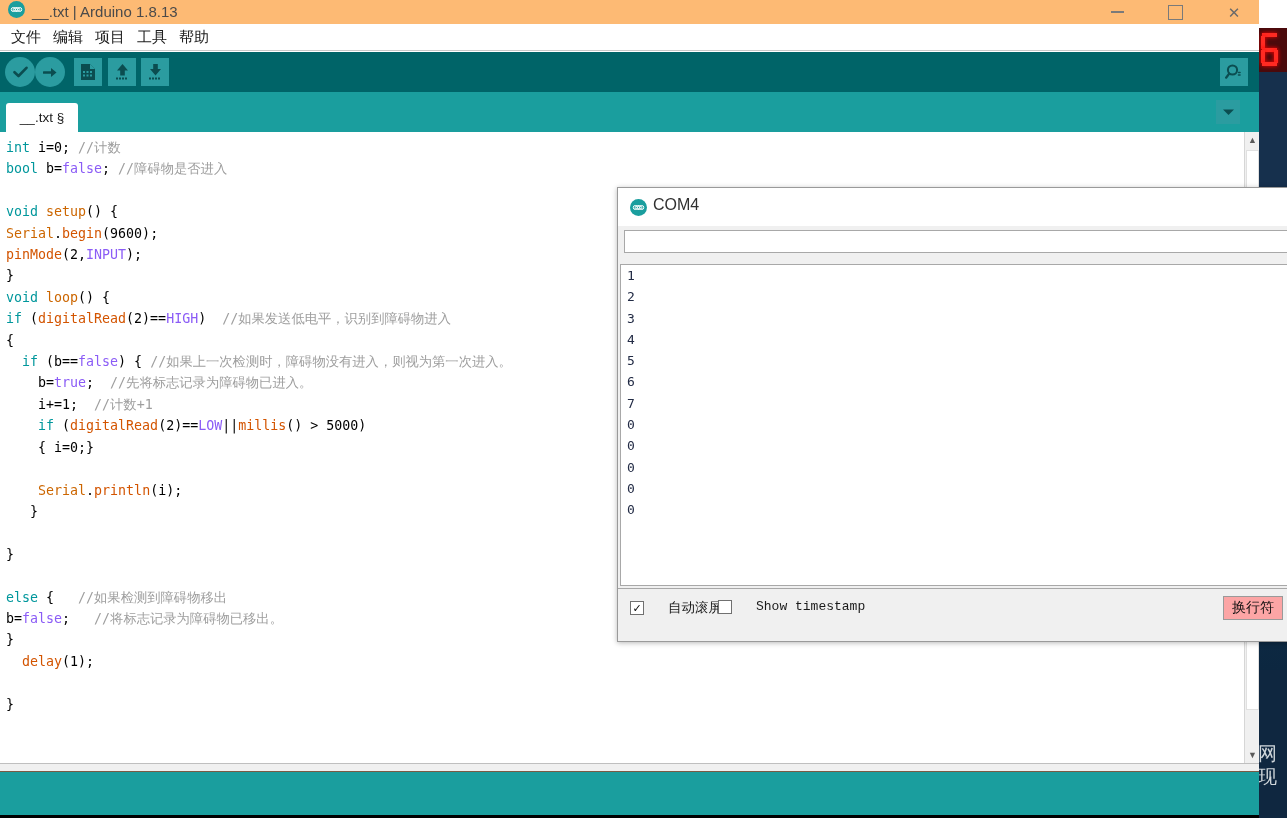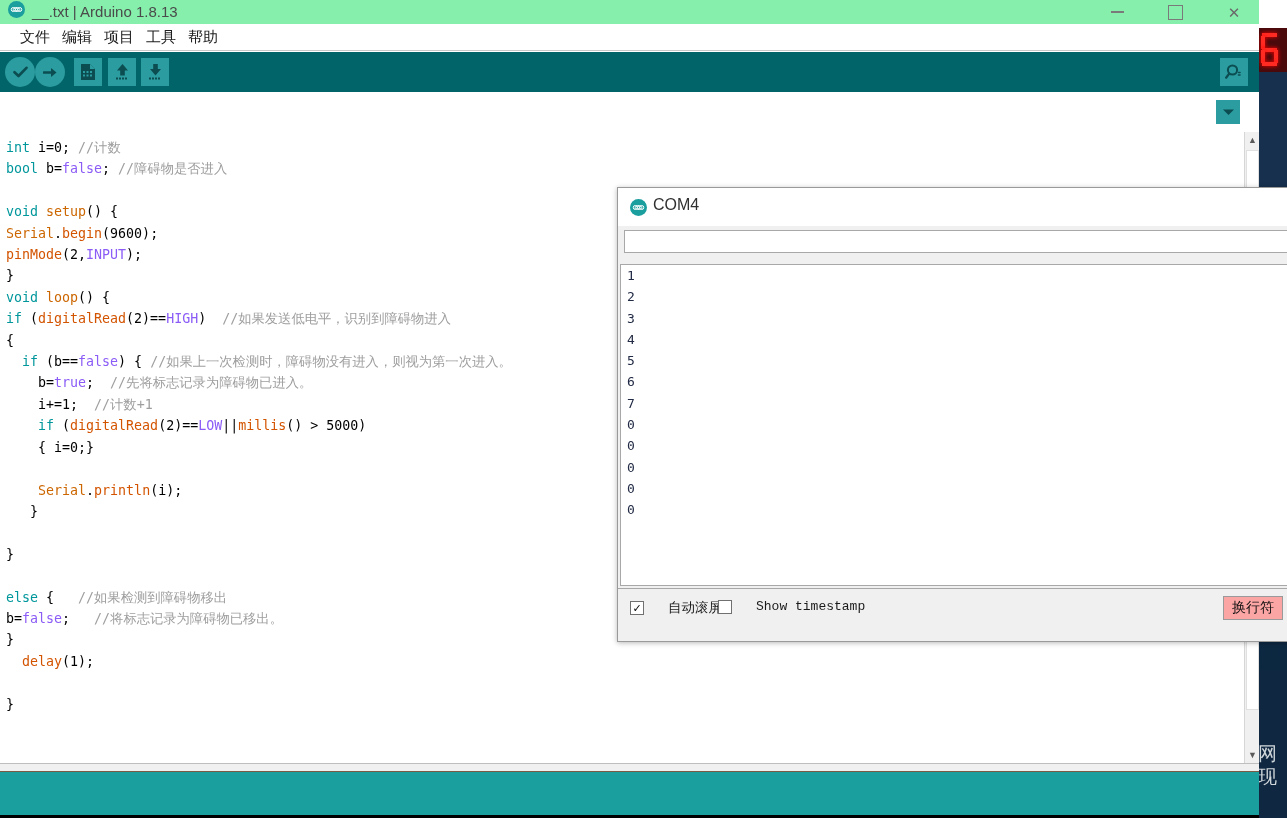--- a/index.html
+++ b/index.html
@@ -78,21 +78,21 @@
     position: absolute; left: 0; top: 0;
     width: 1259px; height: 818px;
     background: #ffffff;
     overflow: hidden;
   }
 
   
   #titlebar {
     position: absolute; left: 0; top: 0;
     width: 1259px; height: 24px;
-    background: #86efac;
+    background: #fdba74;
   }
   #title-logo {
     position: absolute; left: 8px; top: 1px;
     width: 17px; height: 17px;
     border-radius: 50%;
     background: #1a9e9e;
     display: flex; align-items: center; justify-content: center;
   }
   #title-logo svg { display: block; }
   #title-text {
@@ -120,21 +120,21 @@
     width: 13px; height: 1.5px; background: #7a7a7a;
   }
 
   
   #menubar {
     position: absolute; left: 0; top: 24px;
     width: 1259px; height: 27px;
     background: #ffffff;
     border-bottom: 1px solid #c8c8c8;
     display: flex; align-items: center;
-    padding-left: 14px;
+    padding-left: 5px;
     box-sizing: border-box;
   }
   .menu-item {
     font-size: 15px;
     color: #202020;
     padding: 2px 6px;
     white-space: nowrap;
     font-family: "DejaVu Sans", sans-serif;
   }
 
@@ -488,20 +488,25 @@
       </div>
       <div id="tb-serial">
         <svg width="18" height="18" viewBox="0 0 18 18">
           <circle cx="7.5" cy="7" r="4.6" fill="none" stroke="#0b4d50" stroke-width="2"></circle>
           <path d="M4.2 10.6 L1.2 14.6" stroke="#0b4d50" stroke-width="2.4" stroke-linecap="round"></path>
           <path d="M13.5 9.5 h1.5 M13.5 12 h1.5" stroke="#0b4d50" stroke-width="1.6" stroke-linecap="round"></path>
         </svg>
       </div>
     </div>
 
+    <div id="tabbar">
+      <div id="tab-active">
+        <span id="tab-active-label">__.txt §</span>
+      </div>
+    </div>
     <div id="tab-dropdown">
       <svg width="13" height="8" viewBox="0 0 13 8">
         <path d="M1 1.5 L6.5 7 L12 1.5 Z" fill="#0b4d50"></path>
       </svg>
     </div>
 
     <div id="editor">
       <div id="code"><div><span class="k">int</span><span class="op"> i=0; </span><span class="cm">//计数</span></div><div><span class="k">bool</span><span class="op"> b=</span><span class="lit">false</span><span class="op">; </span><span class="cm">//障碍物是否进入</span></div><div>&nbsp;</div><div><span class="k">void</span><span class="op"> </span><span class="fn2">setup</span><span class="op">() {</span></div><div><span class="fn2">Serial</span><span class="op">.</span><span class="fn">begin</span><span class="op">(9600);</span></div><div><span class="fn">pinMode</span><span class="op">(2,</span><span class="lit">INPUT</span><span class="op">);</span></div><div><span class="op">}</span></div><div><span class="k">void</span><span class="op"> </span><span class="fn2">loop</span><span class="op">() {</span></div><div><span class="k">if</span><span class="op"> (</span><span class="fn">digitalRead</span><span class="op">(2)==</span><span class="lit">HIGH</span><span class="op">)  </span><span class="cm">//如果发送低电平，识别到障碍物进入</span></div><div><span class="op">{</span></div><div><span class="op">  </span><span class="k">if</span><span class="op"> (b==</span><span class="lit">false</span><span class="op">) { </span><span class="cm">//如果上一次检测时，障碍物没有进入，则视为第一次进入。</span></div><div><span class="op">    b=</span><span class="lit">true</span><span class="op">;  </span><span class="cm">//先将标志记录为障碍物已进入。</span></div><div><span class="op">    i+=1;  </span><span class="cm">//计数+1</span></div><div><span class="op">    </span><span class="k">if</span><span class="op"> (</span><span class="fn">digitalRead</span><span class="op">(2)==</span><span class="lit">LOW</span><span class="op">||</span><span class="fn">millis</span><span class="op">() &gt; 5000)</span></div><div><span class="op">    { i=0;}</span></div><div>&nbsp;</div><div><span class="op">    </span><span class="fn2">Serial</span><span class="op">.</span><span class="fn">println</span><span class="op">(i);</span></div><div><span class="op">   }</span></div><div>&nbsp;</div><div><span class="op">}</span></div><div>&nbsp;</div><div><span class="k">else</span><span class="op"> {   </span><span class="cm">//如果检测到障碍物移出</span></div><div><span class="op">b=</span><span class="lit">false</span><span class="op">;   </span><span class="cm">//将标志记录为障碍物已移出。</span></div><div><span class="op">}</span></div><div><span class="op">  </span><span class="fn">delay</span><span class="op">(1);</span></div><div>&nbsp;</div><div><span class="op">}</span></div></div>
     </div>
 

